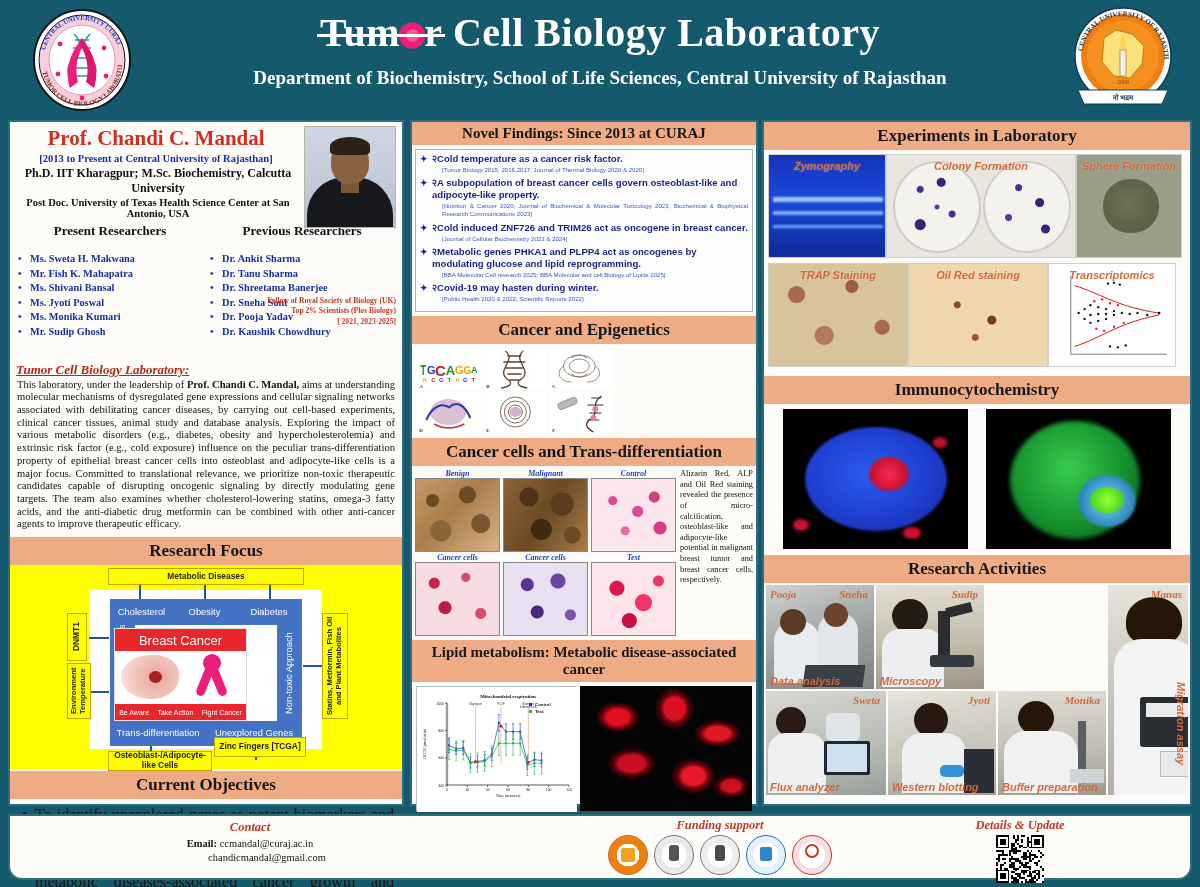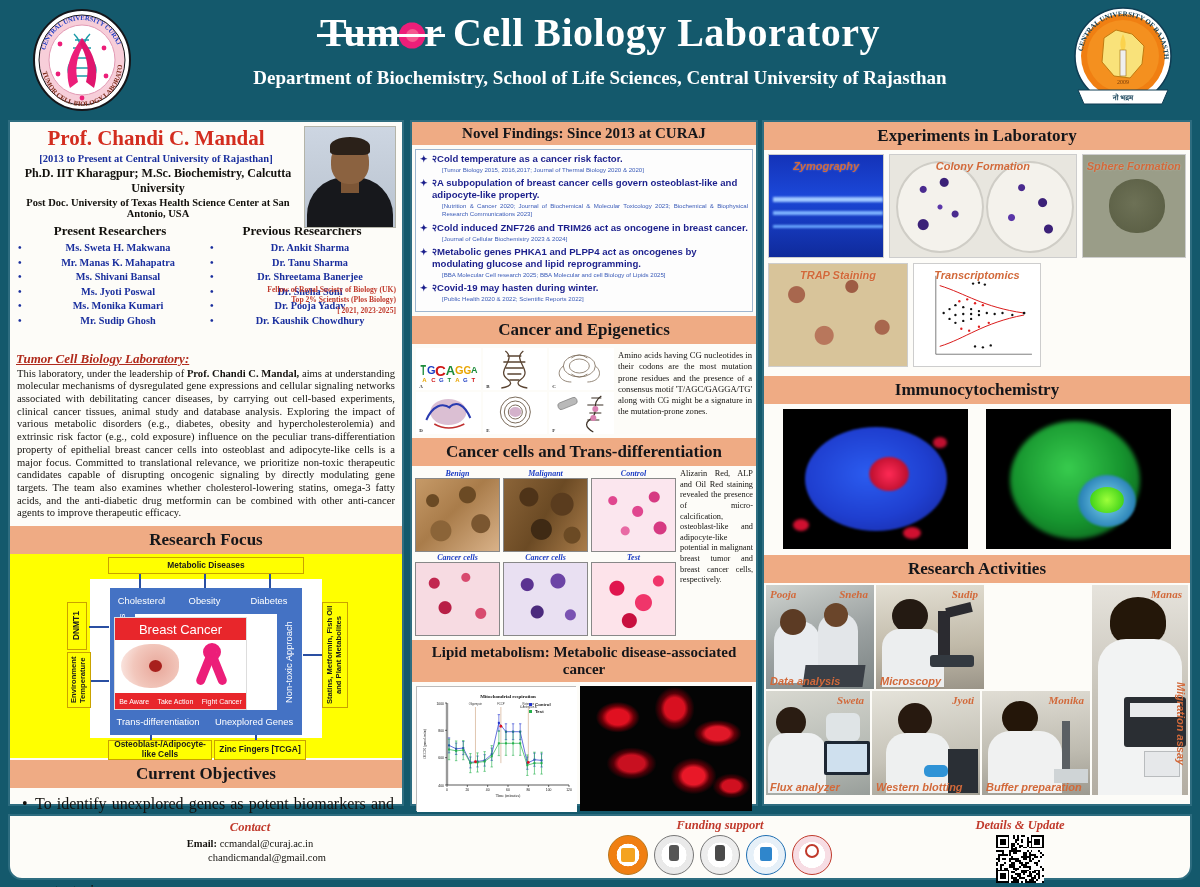--- a/index.html
+++ b/index.html
@@ -69,21 +69,21 @@
      background:#8b6240; border-radius:48% 48% 44% 44%; }
   .photo .hair { position:absolute; left:50%; top:10px; width:40px; height:18px; margin-left:-20px;
      background:#2b2119; border-radius:50% 50% 18% 18%; }
   .photo .body { position:absolute; left:50%; bottom:0; width:86px; height:50px; margin-left:-43px;
      background:#17181c; border-radius:38px 38px 0 0; }
   .photo .neck { position:absolute; left:50%; top:52px; width:18px; height:14px; margin-left:-9px; background:#7d5636;}
 
   .res-cols { display:flex; margin-top:4px; padding:0 4px; }
   .res-col { flex:1; }
   .res-head { color:#12100c; font-size:13px; font-weight:bold; text-align:center; }
-  .res-col ul { list-style:none; margin-top:2px;text-align:center; }
+  .res-col ul { list-style:none; margin-top:13px; }
   .res-col li { color:#1a2f9e; font-size:10.3px; font-weight:bold; padding-left:16px; position:relative; line-height:1.42; }
   .res-col li:before { content:"•"; position:absolute; left:4px; }
 
   .lab-title {
     color:#b02a1b; font-size:13px; font-weight:bold; font-style:italic;
     text-decoration:underline; margin:22px 6px 1px 6px;
   }
   .lab-body {
     color:#14120f; font-size:10.6px; line-height:1.2; text-align:justify;
     margin:0 7px; hyphens:auto;
@@ -153,21 +153,21 @@
   .ct-cell { height:74px; border:1px solid #888; }
   .ct-text { flex:1; font-size:8.3px; color:#14120f; line-height:1.28; text-align:justify; }
 
   .lm-body { display:flex; padding:4px; gap:4px; }
   .lm-chart { width:160px; height:125px; border:1px solid #bbb; background:#fff; position:relative; }
   .lm-img { flex:1; height:125px; background:#050505; position:relative; overflow:hidden; }
   .lm-cap { font-size:8.6px; color:#14120f; padding:6px 0 0 22px; }
 
   
   .exp-grid { padding:4px; }
-  .exp-row { display:flex; gap:5px; margin-bottom:5px; }
+  .exp-row { display:flex; margin-bottom:5px; }
   .exp-cell { position:relative; height:104px; border:1px solid #cdcdcd; overflow:hidden; }
   .exp-lbl {
     position:absolute; left:0; right:0; top:5px; text-align:center;
     font-family:"Liberation Sans", sans-serif; font-weight:bold; font-style:italic;
     font-size:11px; color:#d2693a; text-shadow:0 0 2px rgba(255,255,255,.35);
   }
   .icc-body { display:flex; justify-content:center; gap:18px; padding:5px 0 6px 0; }
   .icc-cell { width:185px; height:140px; background:#000; position:relative; overflow:hidden; }
 
   .ra-wrap { position:relative; padding:2px; }
@@ -286,21 +286,21 @@
             <div class="head"></div>
             <div class="hair"></div>
         </div>
       </div>
 
       <div class="res-cols">
         <div class="res-col">
           <div class="res-head">Present Researchers</div>
           <ul>
             <li>Ms. Sweta H. Makwana</li>
-            <li>Mr. Manas K. Mahapatra</li>
+            <li>Mr. Fish K. Mahapatra</li>
             <li>Ms. Shivani Bansal</li>
             <li>Ms. Jyoti Poswal</li>
             <li>Ms. Monika Kumari</li>
             <li>Mr. Sudip Ghosh</li>
           </ul>
         </div>
         <div class="res-col">
           <div class="res-head">Previous Researchers</div>
           <ul>
             <li>Dr. Ankit Sharma</li>
@@ -356,21 +356,21 @@
           <div class="rf-box rf-vert" style="left:57px;top:98px;width:24px;height:56px;font-size:7.6px;">Environment Temperature</div>
           <div class="arrow h" style="left:79px;top:72px;width:20px;"></div>
           <div class="arrow h" style="left:81px;top:126px;width:18px;"></div>
 
           <div class="rf-box rf-vert" style="left:312px;top:48px;width:26px;height:106px;font-size:7.6px;padding:2px;">Statins, Metformin, Fish Oil and Plant Metabolites</div>
           <div class="arrow h" style="left:293px;top:100px;width:19px;"></div>
 
           <div class="arrow v" style="left:140px;top:181px;height:14px;"></div>
           <div class="arrow v" style="left:245px;top:181px;height:14px;"></div>
           <div class="rf-box" style="left:98px;top:186px;width:104px;height:20px;">Osteoblast-/Adipocyte-like Cells</div>
-          <div class="rf-box" style="left:204px;top:186px;width:92px;height:20px;">Zinc Fingers [TCGA]</div>
+          <div class="rf-box" style="left:204px;top:172px;width:92px;height:20px;">Zinc Fingers [TCGA]</div>
 
           <div class="bc-card">
             <div class="bc-top">Breast Cancer</div>
             <div class="bc-mid">
               <div class="bc-breast"></div>
                 <div class="bc-tumor"></div>
               <div class="bc-ribbon">
                 <i></i>
                   <i></i>
                   <b></b>
@@ -501,21 +501,20 @@
               <g stroke="#3a2f24" stroke-width="1.2" fill="none">
                 <path d="M52 4 C40 12 52 20 40 28 C32 34 44 40 44 40"></path>
                 <path d="M42 6 L52 6 M38 13 L54 13 M40 21 L52 21 M38 28 L50 28"></path>
               </g>
               <circle cx="46" cy="17" r="3" fill="#d87fb0"></circle>
                 <circle cx="44" cy="26" r="3" fill="#d87fb0"></circle>
               <text x="3" y="40" font-size="5" font-weight="bold" fill="#333">F</text>
             </svg>
           </div>
         </div>
-        <div class="epi-text">Amino acids having CG nucleotides in their codons are the most mutation prone residues and the presence of a consensus motif 'T/AGC/GAGGA/TG' along with CG might be a signature in the mutation-prone zones.</div>
       </div>
 
       <div class="band band-lg">Cancer cells and Trans-differentiation</div>
       <div class="ct-grid">
         <div class="ct-imgs">
           <div class="ct-row">
             <div class="ct-cellwrap">
               <div class="ct-lbl">Benign</div>
               <div class="ct-cell" style="background:
                      radial-gradient(circle at 20% 30%, #6b4a24 0 6px, transparent 7px),
@@ -786,20 +785,27 @@
         </div>
         <div class="exp-row">
           <div class="exp-cell" style="width:140px;
              background:radial-gradient(circle at 20% 30%, #a8674e 0 8px, transparent 9px),
                         radial-gradient(circle at 60% 22%, #9e5c44 0 6px, transparent 7px),
                         radial-gradient(circle at 40% 70%, #b8775c 0 9px, transparent 10px),
                         radial-gradient(circle at 82% 62%, #a8674e 0 7px, transparent 8px),
                         #d8c49a;">
             <div class="exp-lbl">TRAP Staining</div>
           </div>
+          <div class="exp-cell" style="width:140px;
+             background:radial-gradient(circle at 35% 40%, #8a4a20 0 3px, transparent 4px),
+                        radial-gradient(circle at 60% 55%, #7a3c18 0 4px, transparent 5px),
+                        radial-gradient(circle at 48% 72%, #9a5a2a 0 3px, transparent 4px),
+                        #f0d7ad;">
+            <div class="exp-lbl">Oil Red staining</div>
+          </div>
           <div class="exp-cell" style="width:128px;background:#fff;">
             <svg viewBox="0 0 128 104" width="100%" height="100%">
               <rect width="128" height="104" fill="#fff"></rect>
               <line x1="22" y1="12" x2="22" y2="92" stroke="#444" stroke-width="0.7"></line>
               <line x1="22" y1="92" x2="120" y2="92" stroke="#444" stroke-width="0.7"></line>
               <path d="M26 22 C52 30 70 44 112 50" stroke="#d81616" stroke-width="1" fill="none"></path>
               <path d="M26 84 C52 76 70 60 112 52" stroke="#d81616" stroke-width="1" fill="none"></path>
               <g fill="#111">
                 <circle cx="30" cy="50" r="1.2"></circle>
                   <circle cx="36" cy="46" r="1.2"></circle>
@@ -885,21 +891,21 @@
                 <div style="position:absolute;left:16px;top:14px;width:36px;height:34px;border-radius:50%;background:#241a12;"></div>
                 <div style="position:absolute;left:6px;top:44px;width:62px;height:58px;background:#eceeef;border-radius:18px 18px 0 0;"></div>
                 <div style="position:absolute;left:62px;top:26px;width:12px;height:54px;background:#2b2b30;"></div>
                 <div style="position:absolute;left:54px;top:70px;width:44px;height:12px;background:#333940;border-radius:3px;"></div>
                 <div style="position:absolute;left:70px;top:20px;width:26px;height:10px;background:#2b2b30;transform:rotate(-14deg);"></div>
                 <span class="ra-name">Sudip</span>
                 <span class="ra-act">Microscopy</span>
               </div>
             </div>
             <div class="ra-row" style="margin-top:2px;">
-              <div class="ra-cell" style="width:104px;height:104px;background:linear-gradient(165deg,#d8d8d0,#b8bcb6 60%,#989e9a);padding-left:24px;">
+              <div class="ra-cell" style="width:120px;height:104px;background:linear-gradient(165deg,#d8d8d0,#b8bcb6 60%,#989e9a);padding-left:24px;">
                 <div style="position:absolute;left:10px;top:16px;width:30px;height:30px;border-radius:50%;background:#2a1c12;"></div>
                 <div style="position:absolute;left:2px;top:42px;width:58px;height:60px;background:#eef0f1;border-radius:18px 18px 0 0;"></div>
                 <div style="position:absolute;left:58px;top:50px;width:46px;height:34px;background:#1d2733;border-radius:2px;"></div>
                 <div style="position:absolute;left:61px;top:53px;width:40px;height:28px;background:#cfe0ee;"></div>
                 <div style="position:absolute;left:60px;top:22px;width:34px;height:28px;background:#dfe4e6;border-radius:6px;"></div>
                 <span class="ra-name">Sweta</span>
                 <span class="ra-act">Flux analyzer</span>
               </div>
               <div class="ra-cell" style="width:108px;height:104px;background:linear-gradient(170deg,#e5e3da,#c6c3b8 60%,#a3a094);">
                 <div style="position:absolute;left:26px;top:12px;width:34px;height:34px;border-radius:50%;background:#27190f;"></div>

